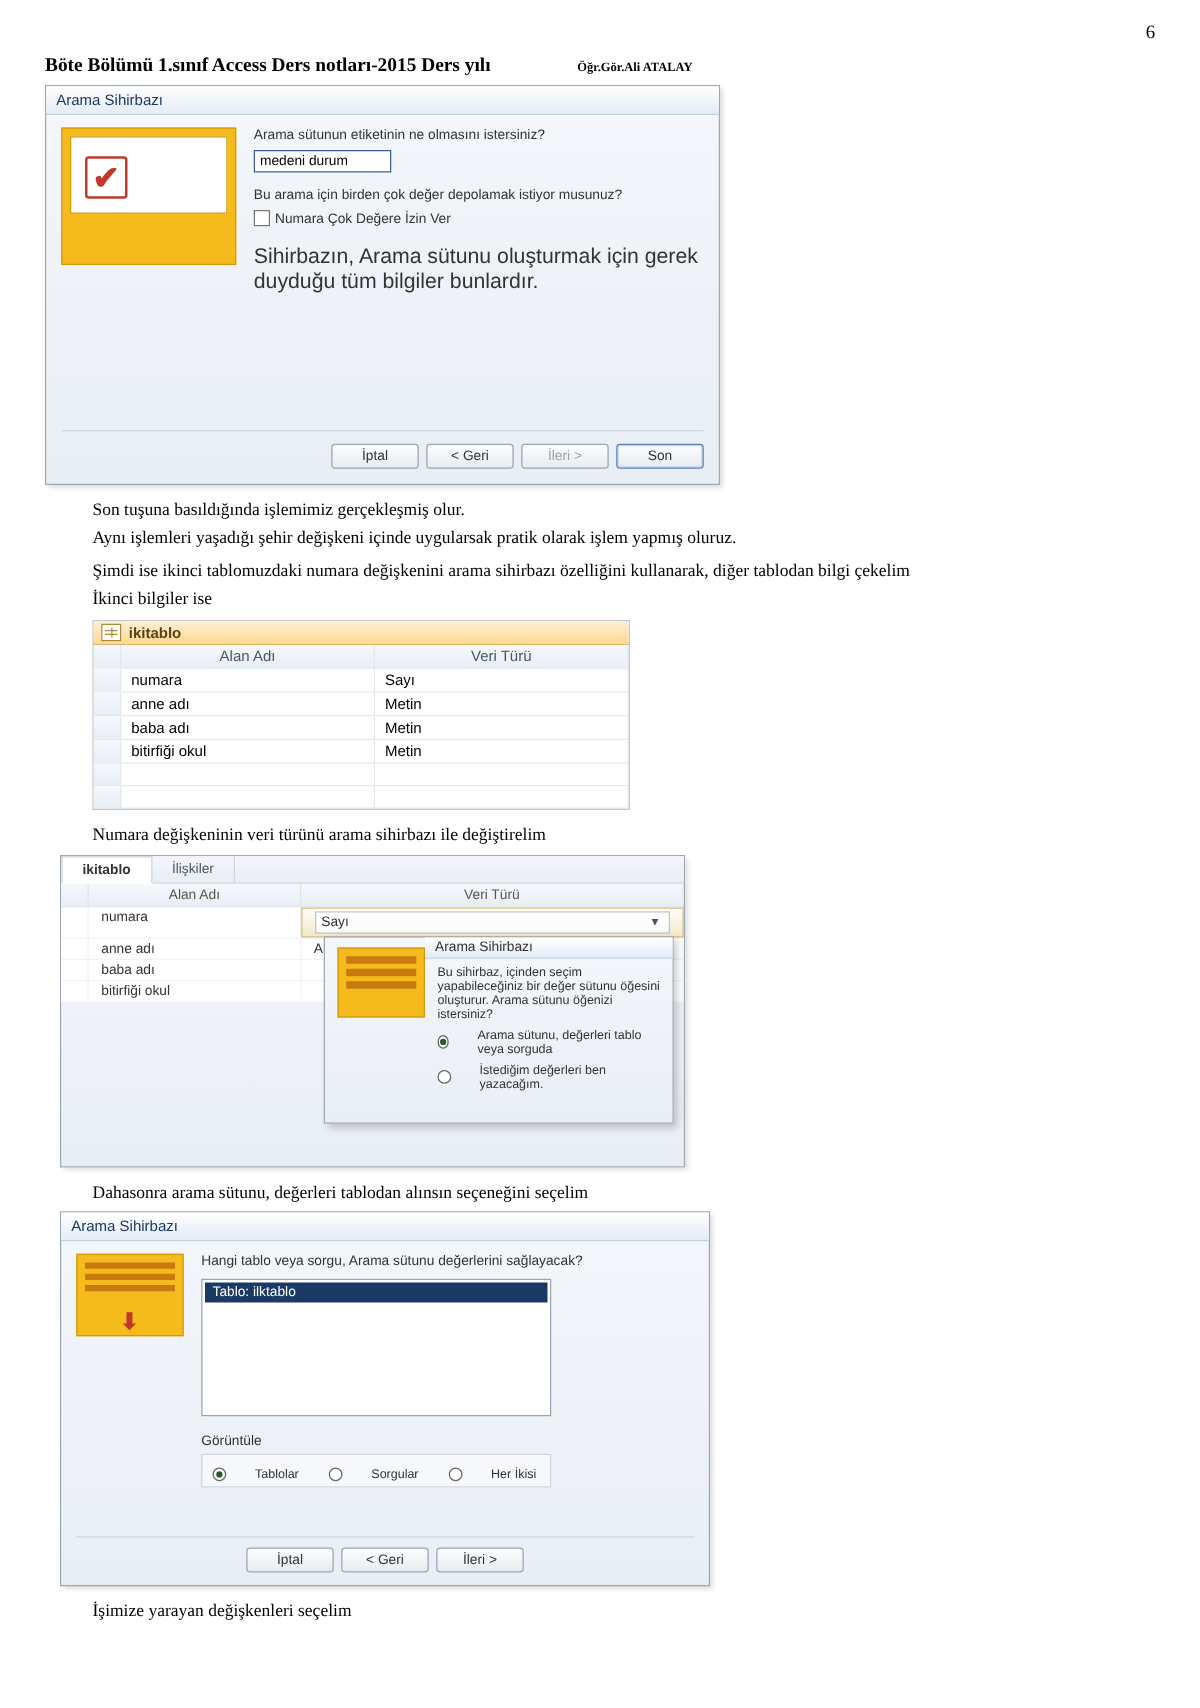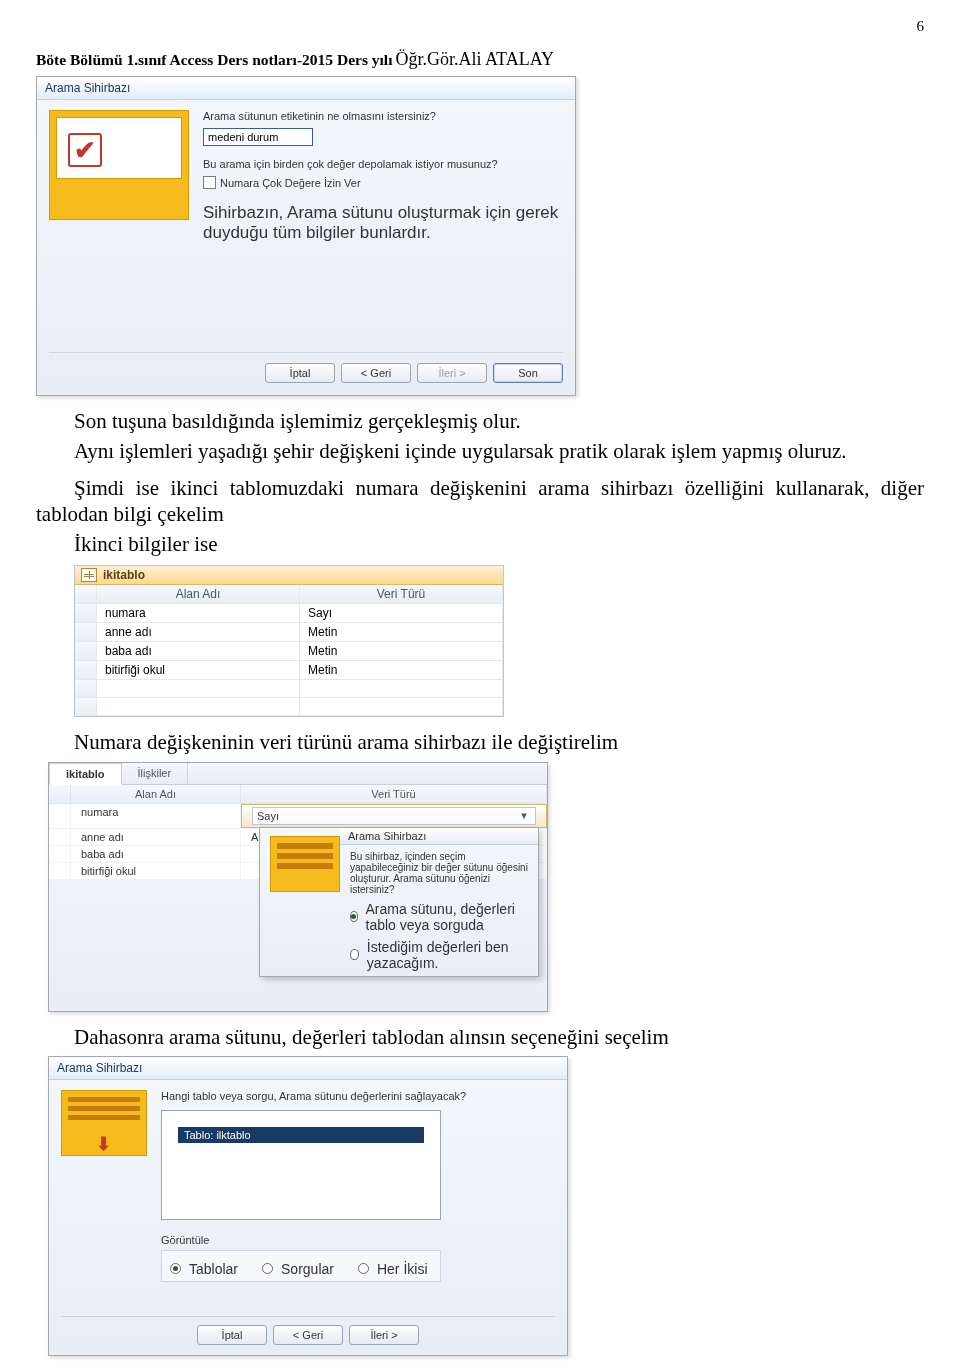--- a/index.html
+++ b/index.html
@@ -12,23 +12,23 @@
     background: #fff;
     width: 960px;
   }
   .header-row {
     display: flex;
     justify-content: space-between;
     align-items: baseline;
     margin-bottom: 6px;
   }
   .header-left { font-weight: bold; font-size: 15.5px; }
-  .header-right { font-weight: normal; font-size: 18px; margin-right: 370px; margin-top: 12px; }
+  .header-right { font-weight: bold; font-size: 10px; margin-right: 370px; margin-top: 12px; }
   .page-num-wrap { display:flex; justify-content:flex-end; margin-bottom:2px;}
-  .body-text { margin: 12px 0 4px 38px; font-size: 21px; line-height: 1.25; }
+  .body-text { margin: 12px 0 4px 38px; font-size: 14px; line-height: 1.25; }
   .body-text.just { text-align: justify; margin-top: 6px; margin-bottom:4px; margin-left:0; }
   .body-text.indent { margin-left: 38px; }
   .body-text.smallgap { margin-top:4px; margin-bottom:4px;}
   
   .wiz {
     border: 1px solid #a0a8b4;
     background: linear-gradient(#f4f7fb, #e9eef5);
     font-family: Tahoma, Arial, sans-serif;
     font-size: 11px;
     color: #333;
@@ -173,42 +173,42 @@
   }
   .wiz2-popup .picon {
     width:70px; height:56px; background:#f5bb1c; border:1px solid #d29a06; position:relative; flex-shrink:0;
   }
   .wiz2-popup .picon::before {
     content:""; position:absolute; left:6px; right:6px; top:6px; height:6px;
     background:#c77a0e;
     box-shadow: 0 10px 0 #c77a0e, 0 20px 0 #c77a0e;
   }
   .wiz2-popup .ptext { font-size:10px; color:#333; flex:1; }
-  .radio-row { display:flex; align-items:center; gap:8px; margin-top:6px; font-size:14px; }
+  .radio-row { display:flex; align-items:center; gap:23px; margin-top:6px; font-size:10px; }
   .radio { width:11px; height:11px; border:1px solid #666; border-radius:50%; display:inline-flex; align-items:center; justify-content:center; background:#fff;}
   .radio.checked::after { content:""; width:5px; height:5px; background:#2a5a2a; border-radius:50%;}
   .wiz2-title { font-size:11px; color:#333; padding:2px 8px; background: linear-gradient(#ffffff,#e3ecf7); border-bottom:1px solid #c6cfdc;}
 
   
   .wiz3 { width:520px; height:300px; position:relative; margin:6px 0 10px 12px;}
   .wiz3-body { display:flex; padding: 10px 12px 0 12px; gap:14px;}
   .wiz3-icon { width:86px; height:66px; background:#f5bb1c; border:1px solid #d29a06; position:relative; flex-shrink:0;}
   .wiz3-icon::before {
     content:""; position:absolute; left:6px; right:6px; top:6px; height:5px;
     background:#c77a0e;
     box-shadow: 0 9px 0 #c77a0e, 0 18px 0 #c77a0e;
   }
   .wiz3-icon::after {
     content:"⬇"; position:absolute; left:34px; top:42px; color:#c0392b; font-size:18px; font-weight:bold;
   }
   .wiz3-right { flex:1; font-size:11px;}
   .wiz3-list {
     margin-top:8px; width:280px; height:110px;
     border:1px solid #9aa4b3; background:#fff;
-    padding:16px;
+    padding:2px;
   }
   .wiz3-list-item {
     background:#1a3a66; color:#fff; padding:2px 6px; font-size:11px;
   }
   .wiz3-view { margin-top:14px;}
   .wiz3-view-label { font-size:11px; margin-bottom:4px;}
   .wiz3-view-opts {
     display:flex; gap:24px; padding:4px 8px;
     border:1px solid #d0d6e0; background:#f6f8fb; width:280px;
     font-size:11px;

